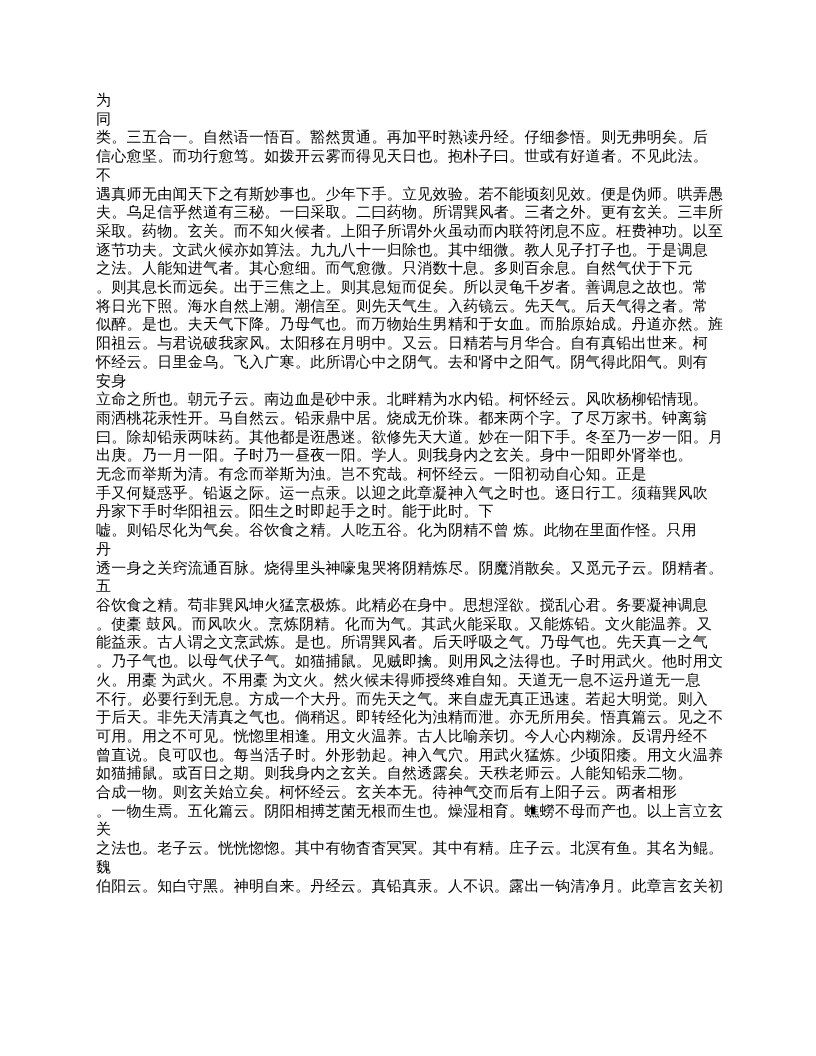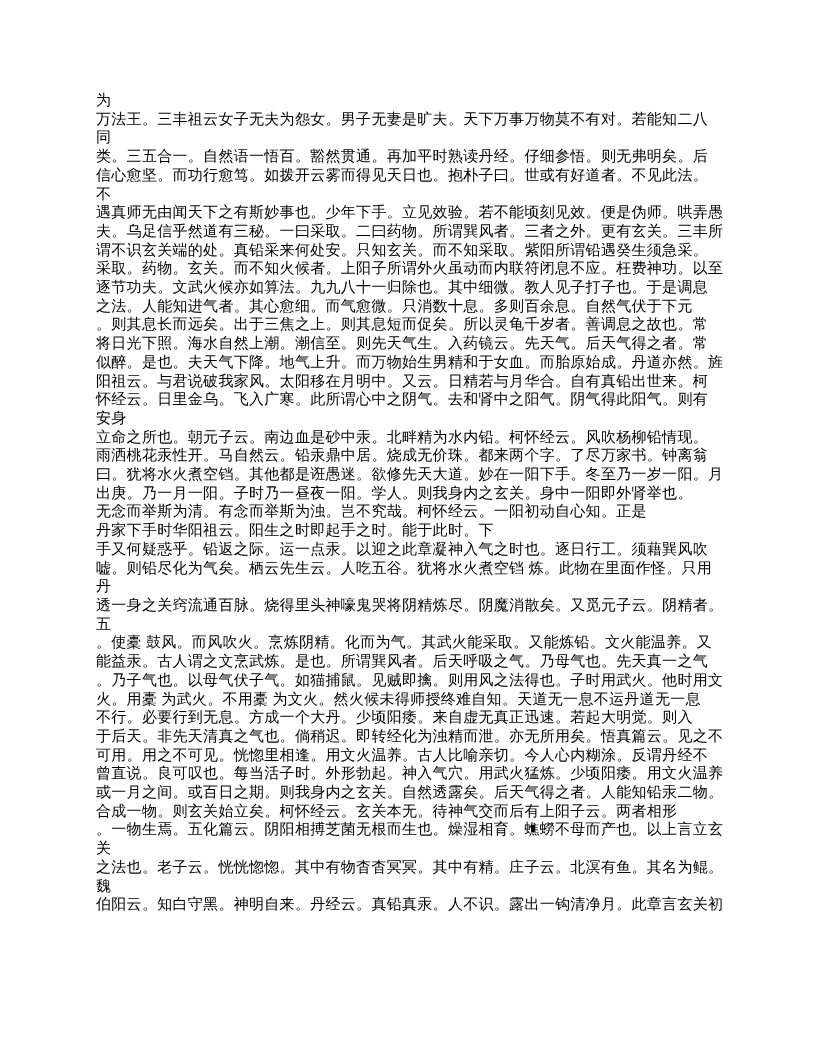--- a/index.html
+++ b/index.html
@@ -32,57 +32,56 @@
     min-height: 18.7px;
     white-space: pre-wrap;
   }
 </style>
 </head>
 <body>
 
 <div class="page">
   <div class="text-block">
       <div class="text-line">为</div>
-      <div class="text-line">万法王。三丰祖云女子无夫为怨女。男子无妻是旷夫。天下万事万物莫不有对。若能知二八</div>
       <div class="text-line">同</div>
       <div class="text-line">类。三五合一。自然语一悟百。豁然贯通。再加平时熟读丹经。仔细参悟。则无弗明矣。后</div>
       <div class="text-line">信心愈坚。而功行愈笃。如拨开云雾而得见天日也。抱朴子曰。世或有好道者。不见此法。</div>
       <div class="text-line">不</div>
       <div class="text-line">遇真师无由闻天下之有斯妙事也。少年下手。立见效验。若不能顷刻见效。便是伪师。哄弄愚</div>
       <div class="text-line">夫。乌足信乎然道有三秘。一曰采取。二曰药物。所谓巽风者。三者之外。更有玄关。三丰所</div>
-      <div class="text-line">谓不识玄关端的处。真铅采来何处安。只知玄关。而不知采取。紫阳所谓铅遇癸生须急采。</div>
       <div class="text-line">采取。药物。玄关。而不知火候者。上阳子所谓外火虽动而内联符闭息不应。枉费神功。以至</div>
       <div class="text-line">逐节功夫。文武火候亦如算法。九九八十一归除也。其中细微。教人见子打子也。于是调息</div>
       <div class="text-line">之法。人能知进气者。其心愈细。而气愈微。只消数十息。多则百余息。自然气伏于下元</div>
       <div class="text-line">。则其息长而远矣。出于三焦之上。则其息短而促矣。所以灵龟千岁者。善调息之故也。常</div>
       <div class="text-line">将日光下照。海水自然上潮。潮信至。则先天气生。入药镜云。先天气。后天气得之者。常</div>
-      <div class="text-line">似醉。是也。夫天气下降。地气上升。而万物始生男精和于女血。而胎原始成。丹道亦然。旌</div>
+      <div class="text-line">似醉。是也。夫天气下降。乃母气也。而万物始生男精和于女血。而胎原始成。丹道亦然。旌</div>
       <div class="text-line">阳祖云。与君说破我家风。太阳移在月明中。又云。日精若与月华合。自有真铅出世来。柯</div>
       <div class="text-line">怀经云。日里金乌。飞入广寒。此所谓心中之阴气。去和肾中之阳气。阴气得此阳气。则有</div>
       <div class="text-line">安身</div>
       <div class="text-line">立命之所也。朝元子云。南边血是砂中汞。北畔精为水内铅。柯怀经云。风吹杨柳铅情现。</div>
       <div class="text-line">雨洒桃花汞性开。马自然云。铅汞鼎中居。烧成无价珠。都来两个字。了尽万家书。钟离翁</div>
-      <div class="text-line">曰。犹将水火煮空铛。其他都是诳愚迷。欲修先天大道。妙在一阳下手。冬至乃一岁一阳。月</div>
+      <div class="text-line">曰。除却铅汞两味药。其他都是诳愚迷。欲修先天大道。妙在一阳下手。冬至乃一岁一阳。月</div>
       <div class="text-line">出庚。乃一月一阳。子时乃一昼夜一阳。学人。则我身内之玄关。身中一阳即外肾举也。</div>
       <div class="text-line">无念而举斯为清。有念而举斯为浊。岂不究哉。柯怀经云。一阳初动自心知。正是</div>
+      <div class="text-line">手又何疑惑乎。铅返之际。运一点汞。以迎之此章凝神入气之时也。逐日行工。须藉巽风吹</div>
       <div class="text-line">丹家下手时华阳祖云。阳生之时即起手之时。能于此时。下</div>
-      <div class="text-line">手又何疑惑乎。铅返之际。运一点汞。以迎之此章凝神入气之时也。逐日行工。须藉巽风吹</div>
-      <div class="text-line">嘘。则铅尽化为气矣。栖云先生云。人吃五谷。犹将水火煮空铛 炼。此物在里面作怪。只用</div>
+      <div class="text-line">嘘。则铅尽化为气矣。谷饮食之精。人吃五谷。化为阴精不曾 炼。此物在里面作怪。只用</div>
       <div class="text-line">丹</div>
       <div class="text-line">透一身之关窍流通百脉。烧得里头神嚎鬼哭将阴精炼尽。阴魔消散矣。又觅元子云。阴精者。</div>
       <div class="text-line">五</div>
+      <div class="text-line">谷饮食之精。苟非巽风坤火猛烹极炼。此精必在身中。思想淫欲。搅乱心君。务要凝神调息</div>
       <div class="text-line">。使橐 鼓风。而风吹火。烹炼阴精。化而为气。其武火能采取。又能炼铅。文火能温养。又</div>
       <div class="text-line">能益汞。古人谓之文烹武炼。是也。所谓巽风者。后天呼吸之气。乃母气也。先天真一之气</div>
       <div class="text-line">。乃子气也。以母气伏子气。如猫捕鼠。见贼即擒。则用风之法得也。子时用武火。他时用文</div>
       <div class="text-line">火。用橐 为武火。不用橐 为文火。然火候未得师授终难自知。天道无一息不运丹道无一息</div>
-      <div class="text-line">不行。必要行到无息。方成一个大丹。少顷阳痿。来自虚无真正迅速。若起大明觉。则入</div>
+      <div class="text-line">不行。必要行到无息。方成一个大丹。而先天之气。来自虚无真正迅速。若起大明觉。则入</div>
       <div class="text-line">于后天。非先天清真之气也。倘稍迟。即转经化为浊精而泄。亦无所用矣。悟真篇云。见之不</div>
       <div class="text-line">可用。用之不可见。恍惚里相逢。用文火温养。古人比喻亲切。今人心内糊涂。反谓丹经不</div>
       <div class="text-line">曾直说。良可叹也。每当活子时。外形勃起。神入气穴。用武火猛炼。少顷阳痿。用文火温养</div>
-      <div class="text-line">或一月之间。或百日之期。则我身内之玄关。自然透露矣。后天气得之者。人能知铅汞二物。</div>
+      <div class="text-line">如猫捕鼠。或百日之期。则我身内之玄关。自然透露矣。天秩老师云。人能知铅汞二物。</div>
       <div class="text-line">合成一物。则玄关始立矣。柯怀经云。玄关本无。待神气交而后有上阳子云。两者相形</div>
       <div class="text-line">。一物生焉。五化篇云。阴阳相搏芝菌无根而生也。燥湿相育。蟭蟧不母而产也。以上言立玄</div>
       <div class="text-line">关</div>
       <div class="text-line">之法也。老子云。恍恍惚惚。其中有物杳杳冥冥。其中有精。庄子云。北溟有鱼。其名为鲲。</div>
       <div class="text-line">魏</div>
       <div class="text-line">伯阳云。知白守黑。神明自来。丹经云。真铅真汞。人不识。露出一钩清净月。此章言玄关初</div>
     </div>
 </div>
 
 </body></html>

